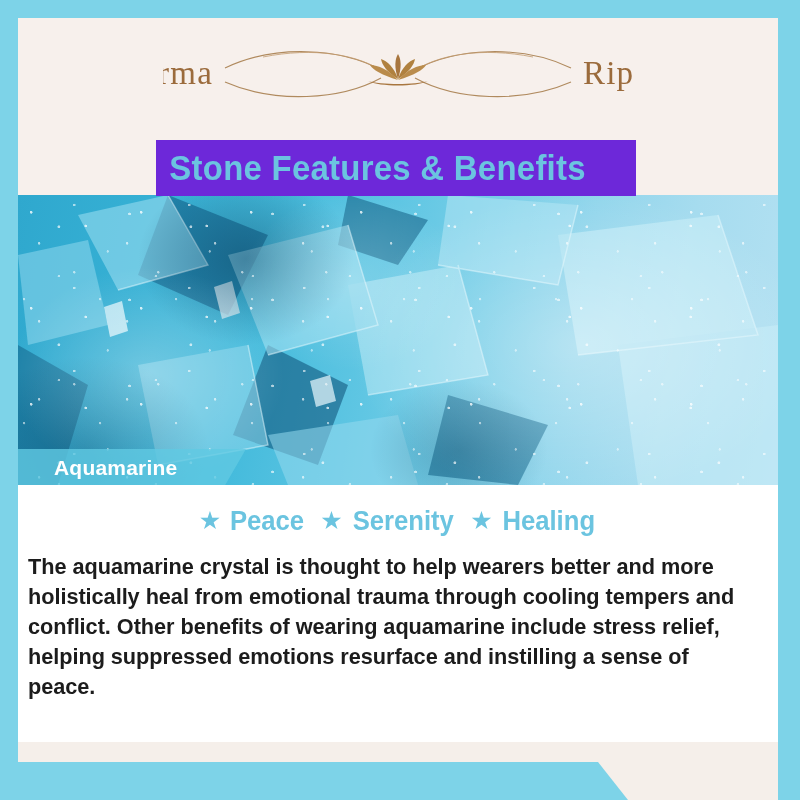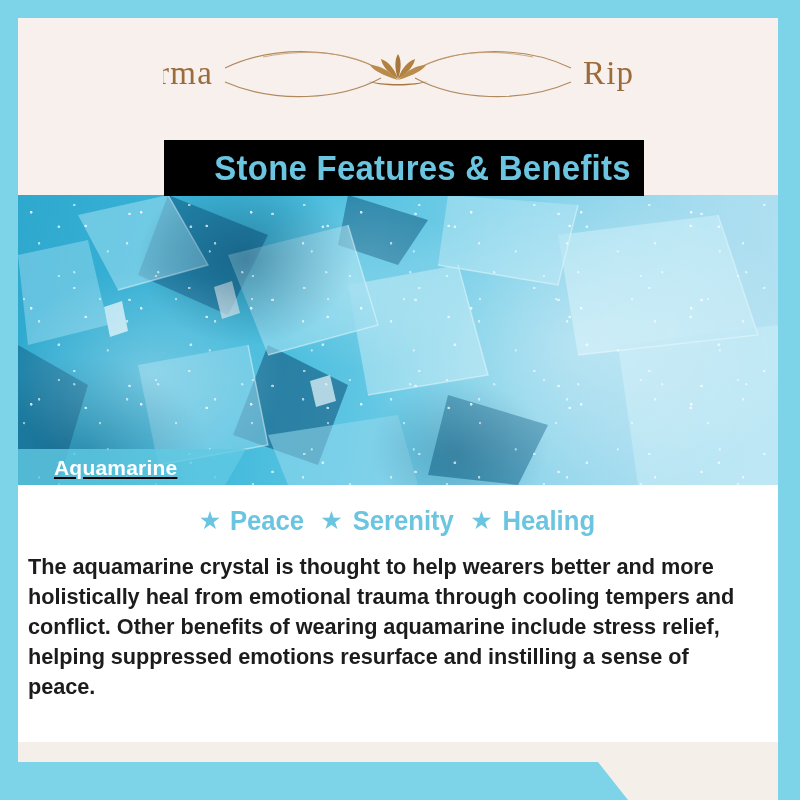--- a/index.html
+++ b/index.html
@@ -85,28 +85,28 @@
   .logo-word {
     font-family: "Liberation Serif", serif;
     font-size: 33px;
     letter-spacing: 1.2px;
     fill: #9B6B3C;
   }
 
   
   .title-plate {
     position: absolute;
-    left: 146px;
+    left: 138px;
     top: 122px;
     width: 480px;
     height: 56px;
-    background: #000000;
-    display: flex;
-    align-items: center;
-    justify-content: flex-end;
+    background: #6d28d9;
+    display: flex;
+    align-items: center;
+    justify-content: flex-start;
     z-index: 3;
   }
   .title-text {
     font-family: "Liberation Sans Narrow", "Liberation Sans", sans-serif;
     font-weight: bold;
     font-size: 35px;
     color: #6BC4E0;
     letter-spacing: 0.3px;
     transform: scaleX(0.94);
     white-space: nowrap;
@@ -176,21 +176,20 @@
     position: absolute;
     left: 0;
     top: 254px;
     width: 228px;
     height: 38px;
     background: rgba(96, 201, 226, 0.80);
     clip-path: polygon(0 0, 228px 0, 206px 38px, 0 38px);
     display: flex;
     align-items: center;
     z-index: 4;
-    text-decoration: underline;
   }
   .stone-name {
     font-family: "Liberation Sans", sans-serif;
     font-weight: bold;
     font-size: 21px;
     color: #ffffff;
     letter-spacing: .2px;
     padding-left: 36px;
   }
 

